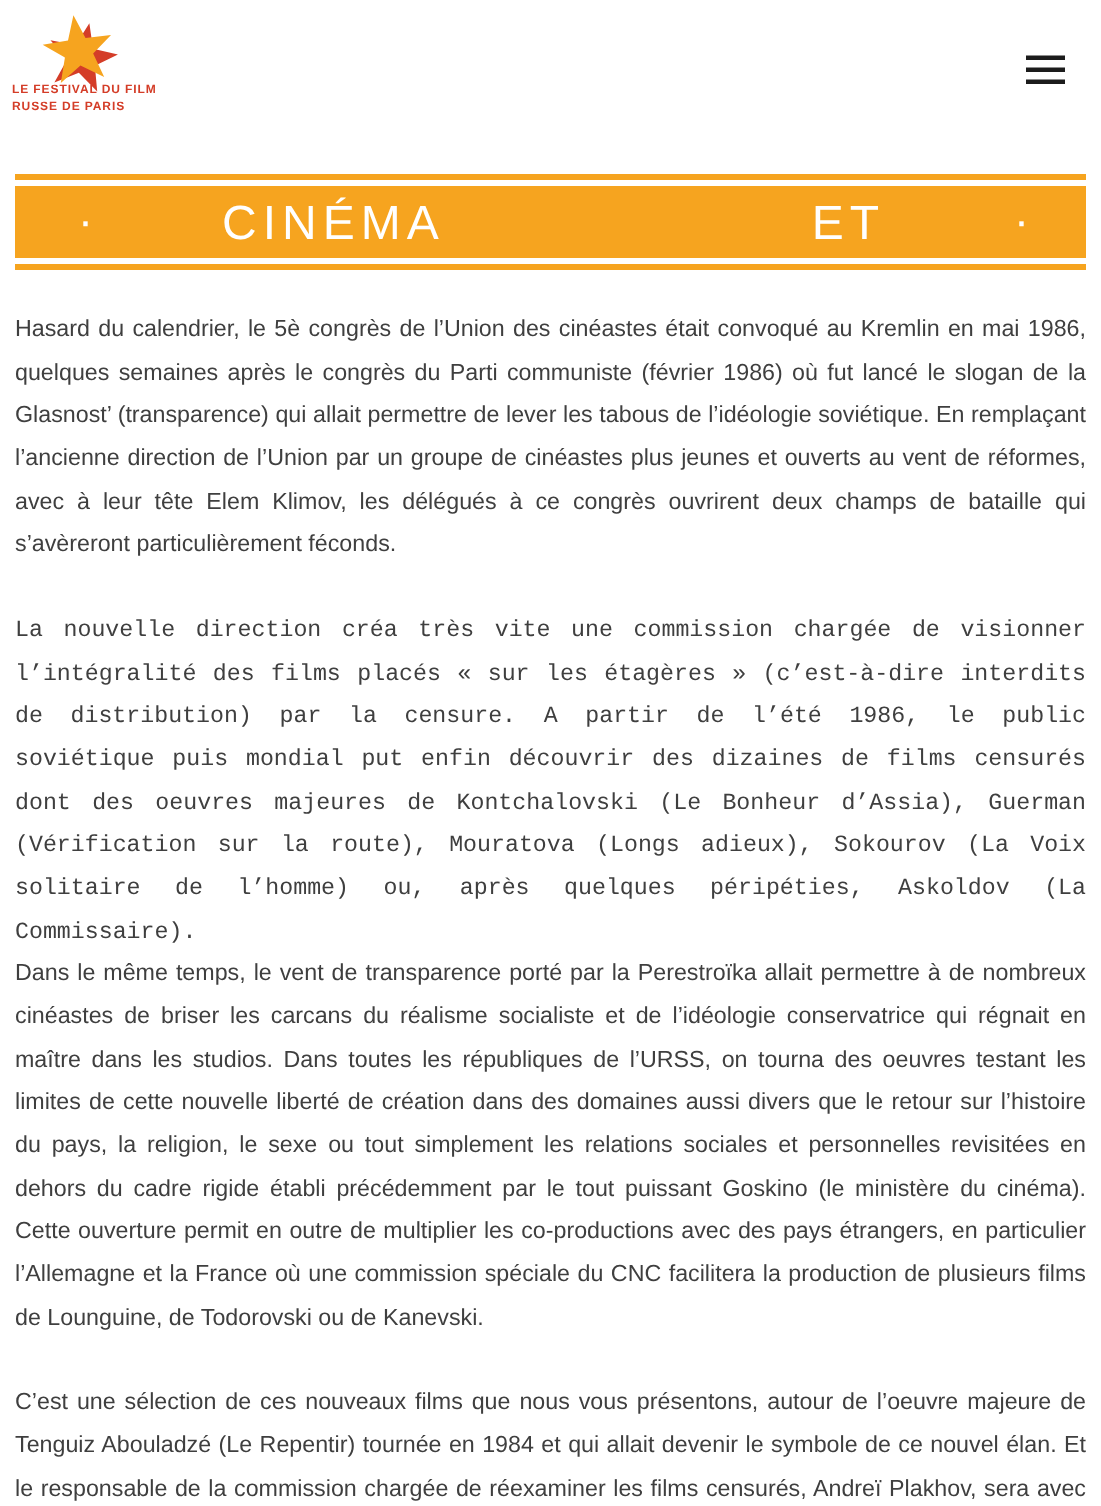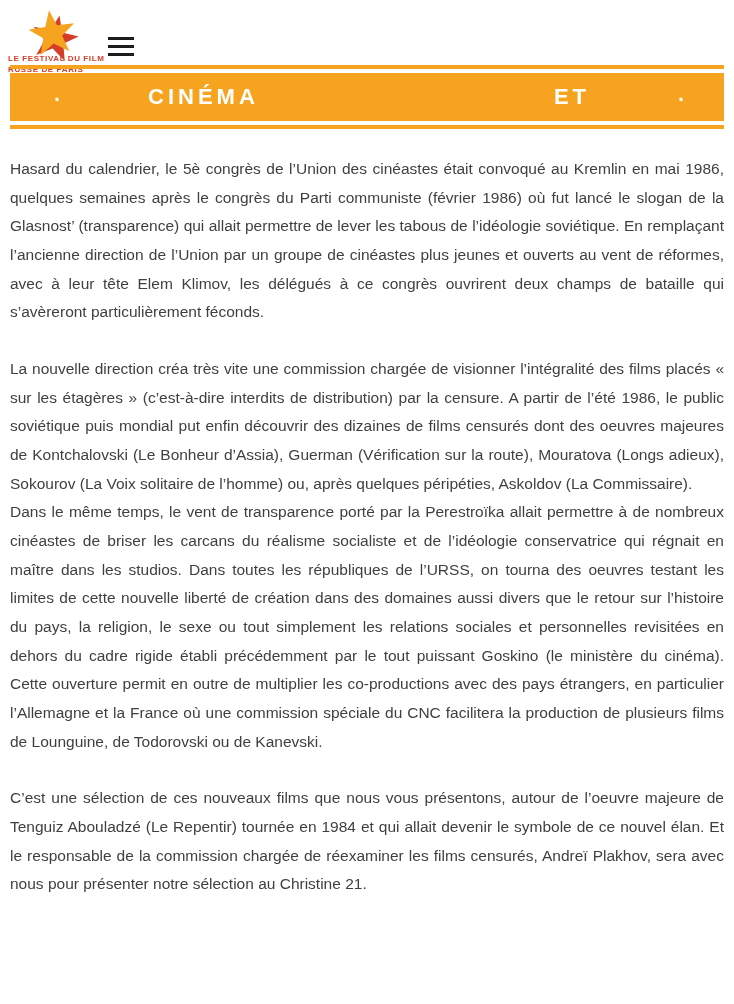--- a/index.html
+++ b/index.html
@@ -10,23 +10,24 @@
     margin:0 auto;
     font-family:"Liberation Sans", sans-serif;
     display:flex;
     flex-direction:column;
     overflow-x:hidden;
   }
 
   
   .header{
     display:flex;
+    justify-content:space-between;
     align-items:flex-start;
     padding:8px 20px 0 8px;
-    height:65px;
+    height:116px;
   }
   .logo{
     display:flex;
     flex-direction:column;
     cursor:pointer;
   }
   .logo-star{ margin-left:20px; }
   .logo-text{
     font-size:8px;
     font-weight:bold;
@@ -66,38 +67,38 @@
     flex:0 0 auto;
   }
   .dot-left{ margin-left:42px; }
   .dot-right{ margin-right:38px; }
   .banner-title{
     flex:1;
     display:flex;
     justify-content:space-between;
     align-items:center;
     padding:0 86px 0 86px;
-    font-size:22px;
-    font-weight:700;
+    font-size:32px;
+    font-weight:400;
     letter-spacing:4px;
     white-space:nowrap;
   }
 
   
   .content{
     padding:26px 10px 0 10px;
     color:#3f3f3f;
     font-size:15.5px;
     line-height:1.85;
   }
   .content p.para{
     text-align:justify;
     margin-bottom:28px;
   }
-  .content p.para.joined{ margin-bottom:0; }
+  .content p.para.joined{ margin-bottom:0;font-family:Liberation Mono, monospace; }
 </style>
 </head>
 <body>
 
 <div class="header">
   <div class="logo">
     <span class="logo-star">
       <svg width="52" height="56" viewBox="0 0 52 56" aria-hidden="true">
         <polygon points="27,7 32.9,23.1 50,23.5 36.5,34 41.6,50.5 27,40.7 12.4,50.5 17.5,34 4,23.5 21.1,23.1" fill="#d43d28" transform="rotate(12 27 29)"></polygon>
         <polygon points="24,2 29.9,18.1 47,18.5 33.5,29 38.6,45.5 24,35.7 9.4,45.5 14.5,29 1,18.5 18.1,18.1" fill="#f6a41f" transform="rotate(-8 24 24)"></polygon>

